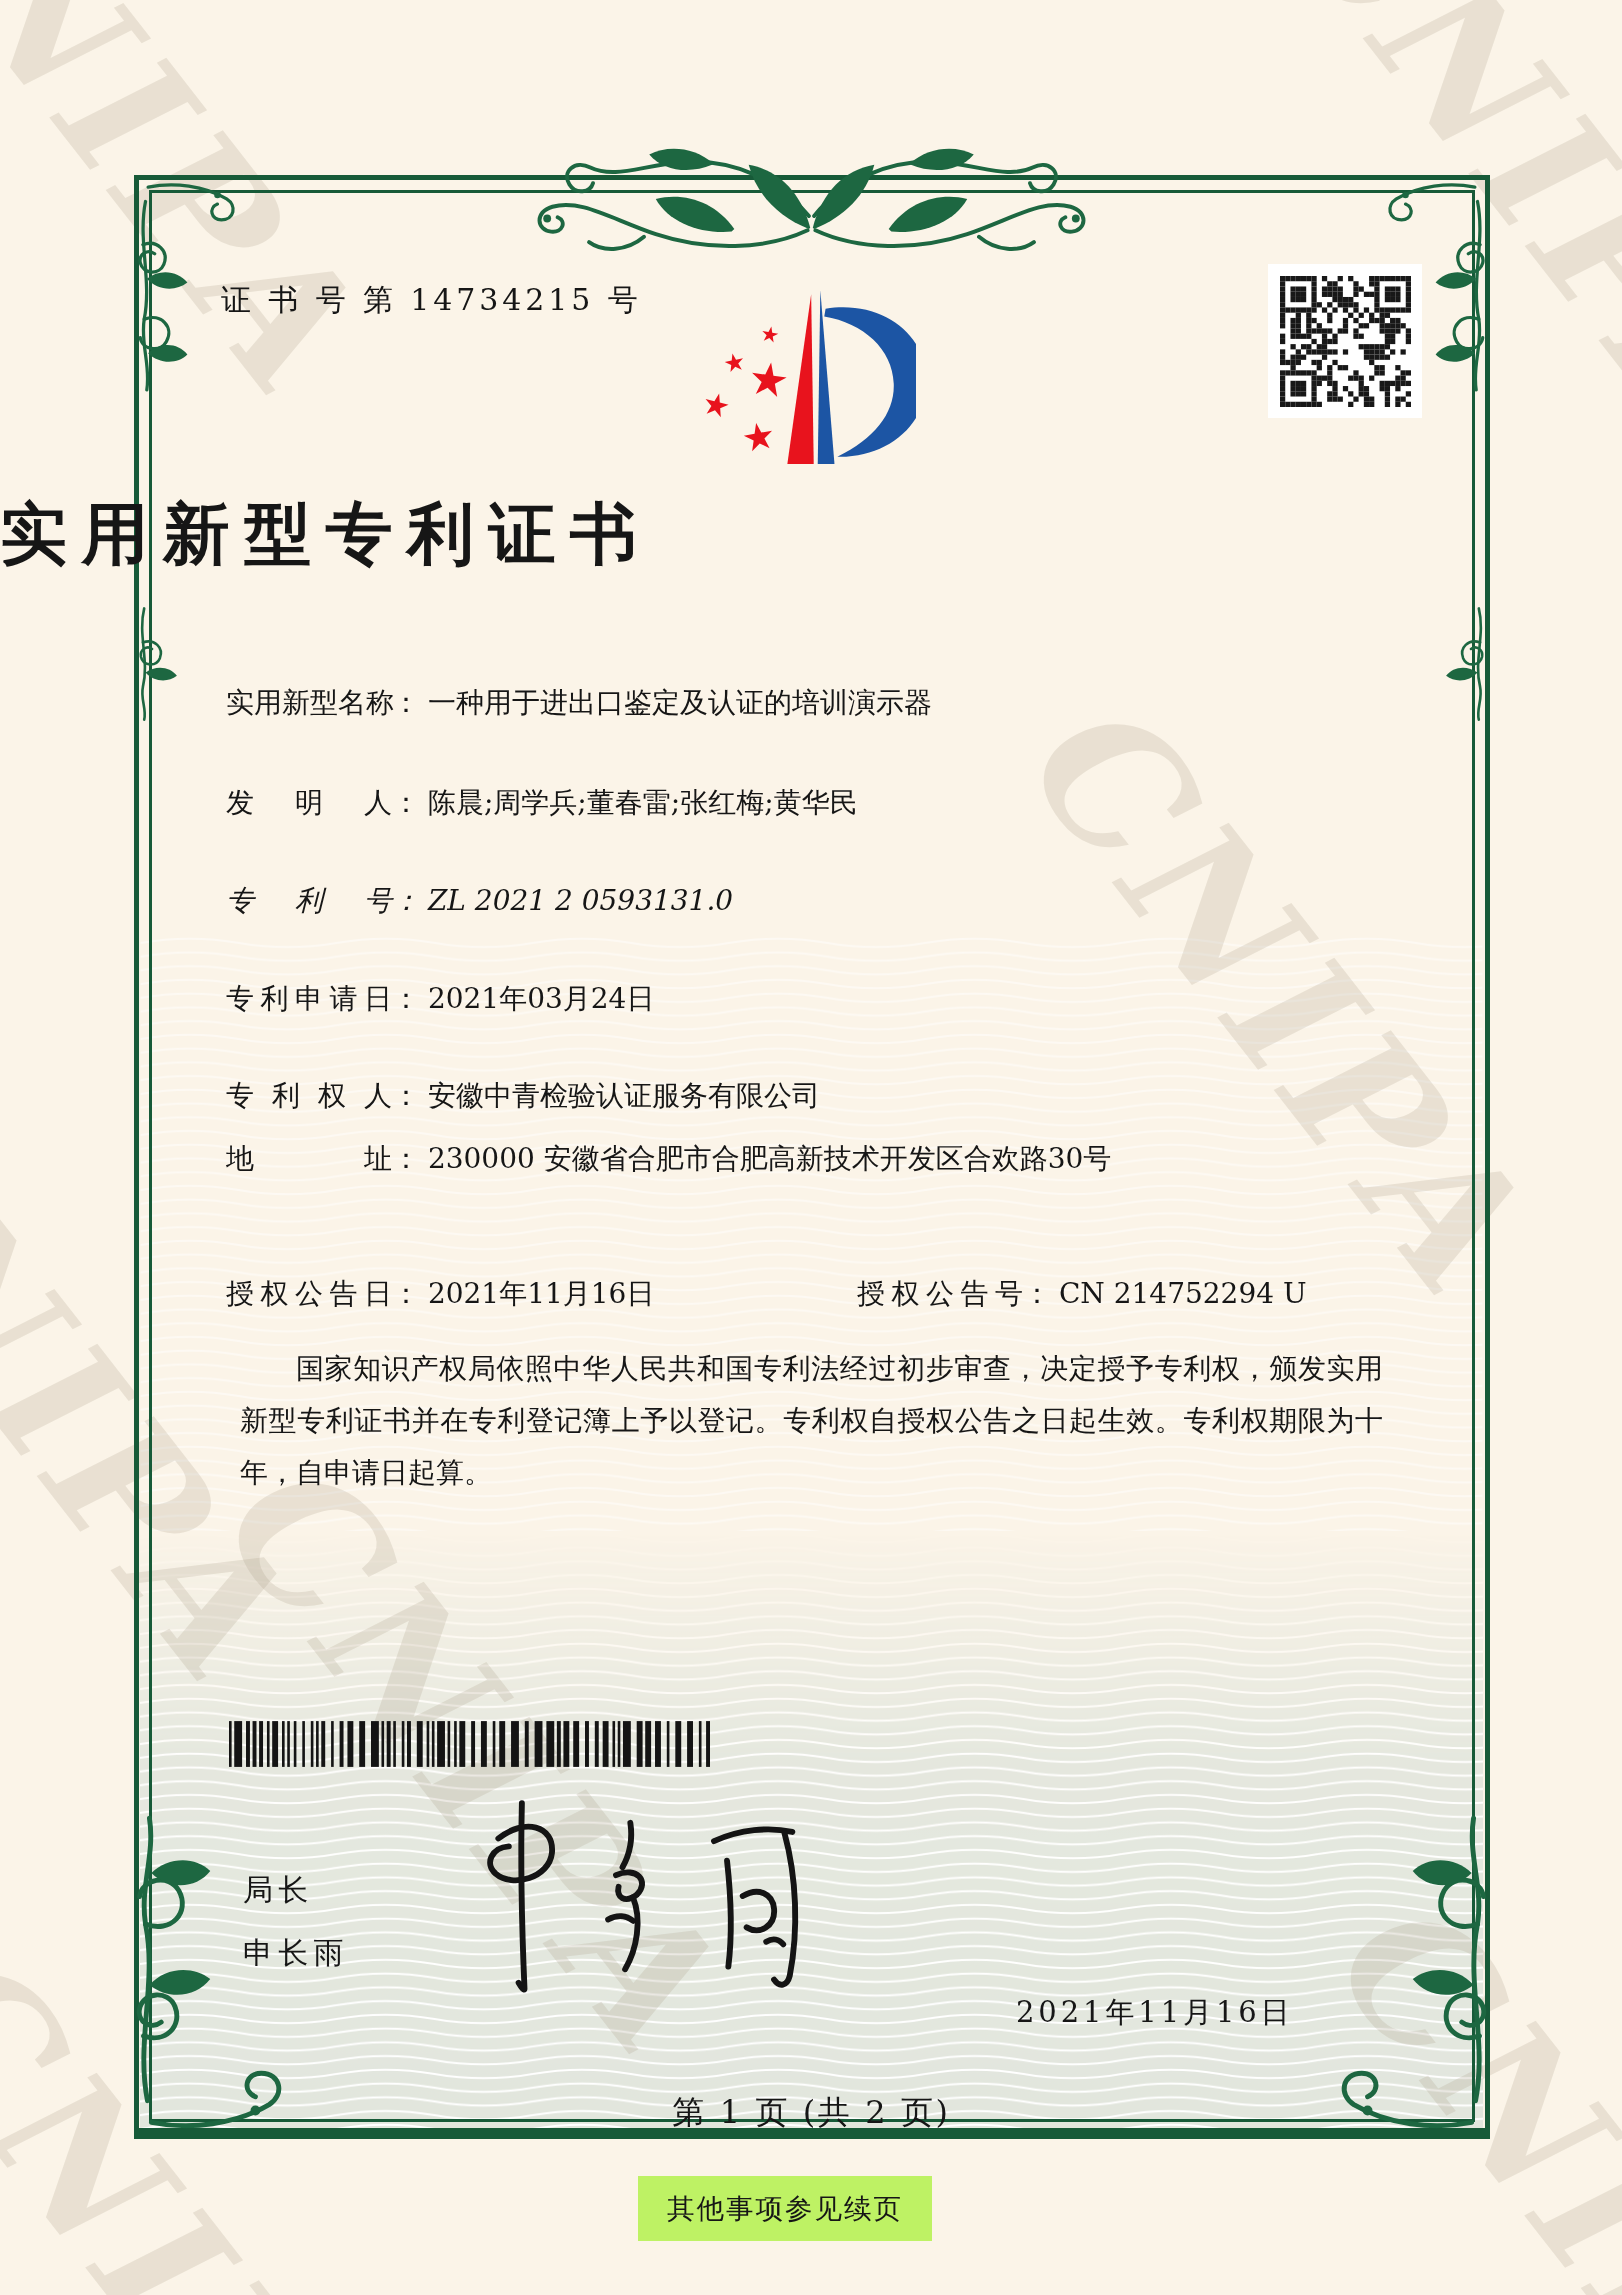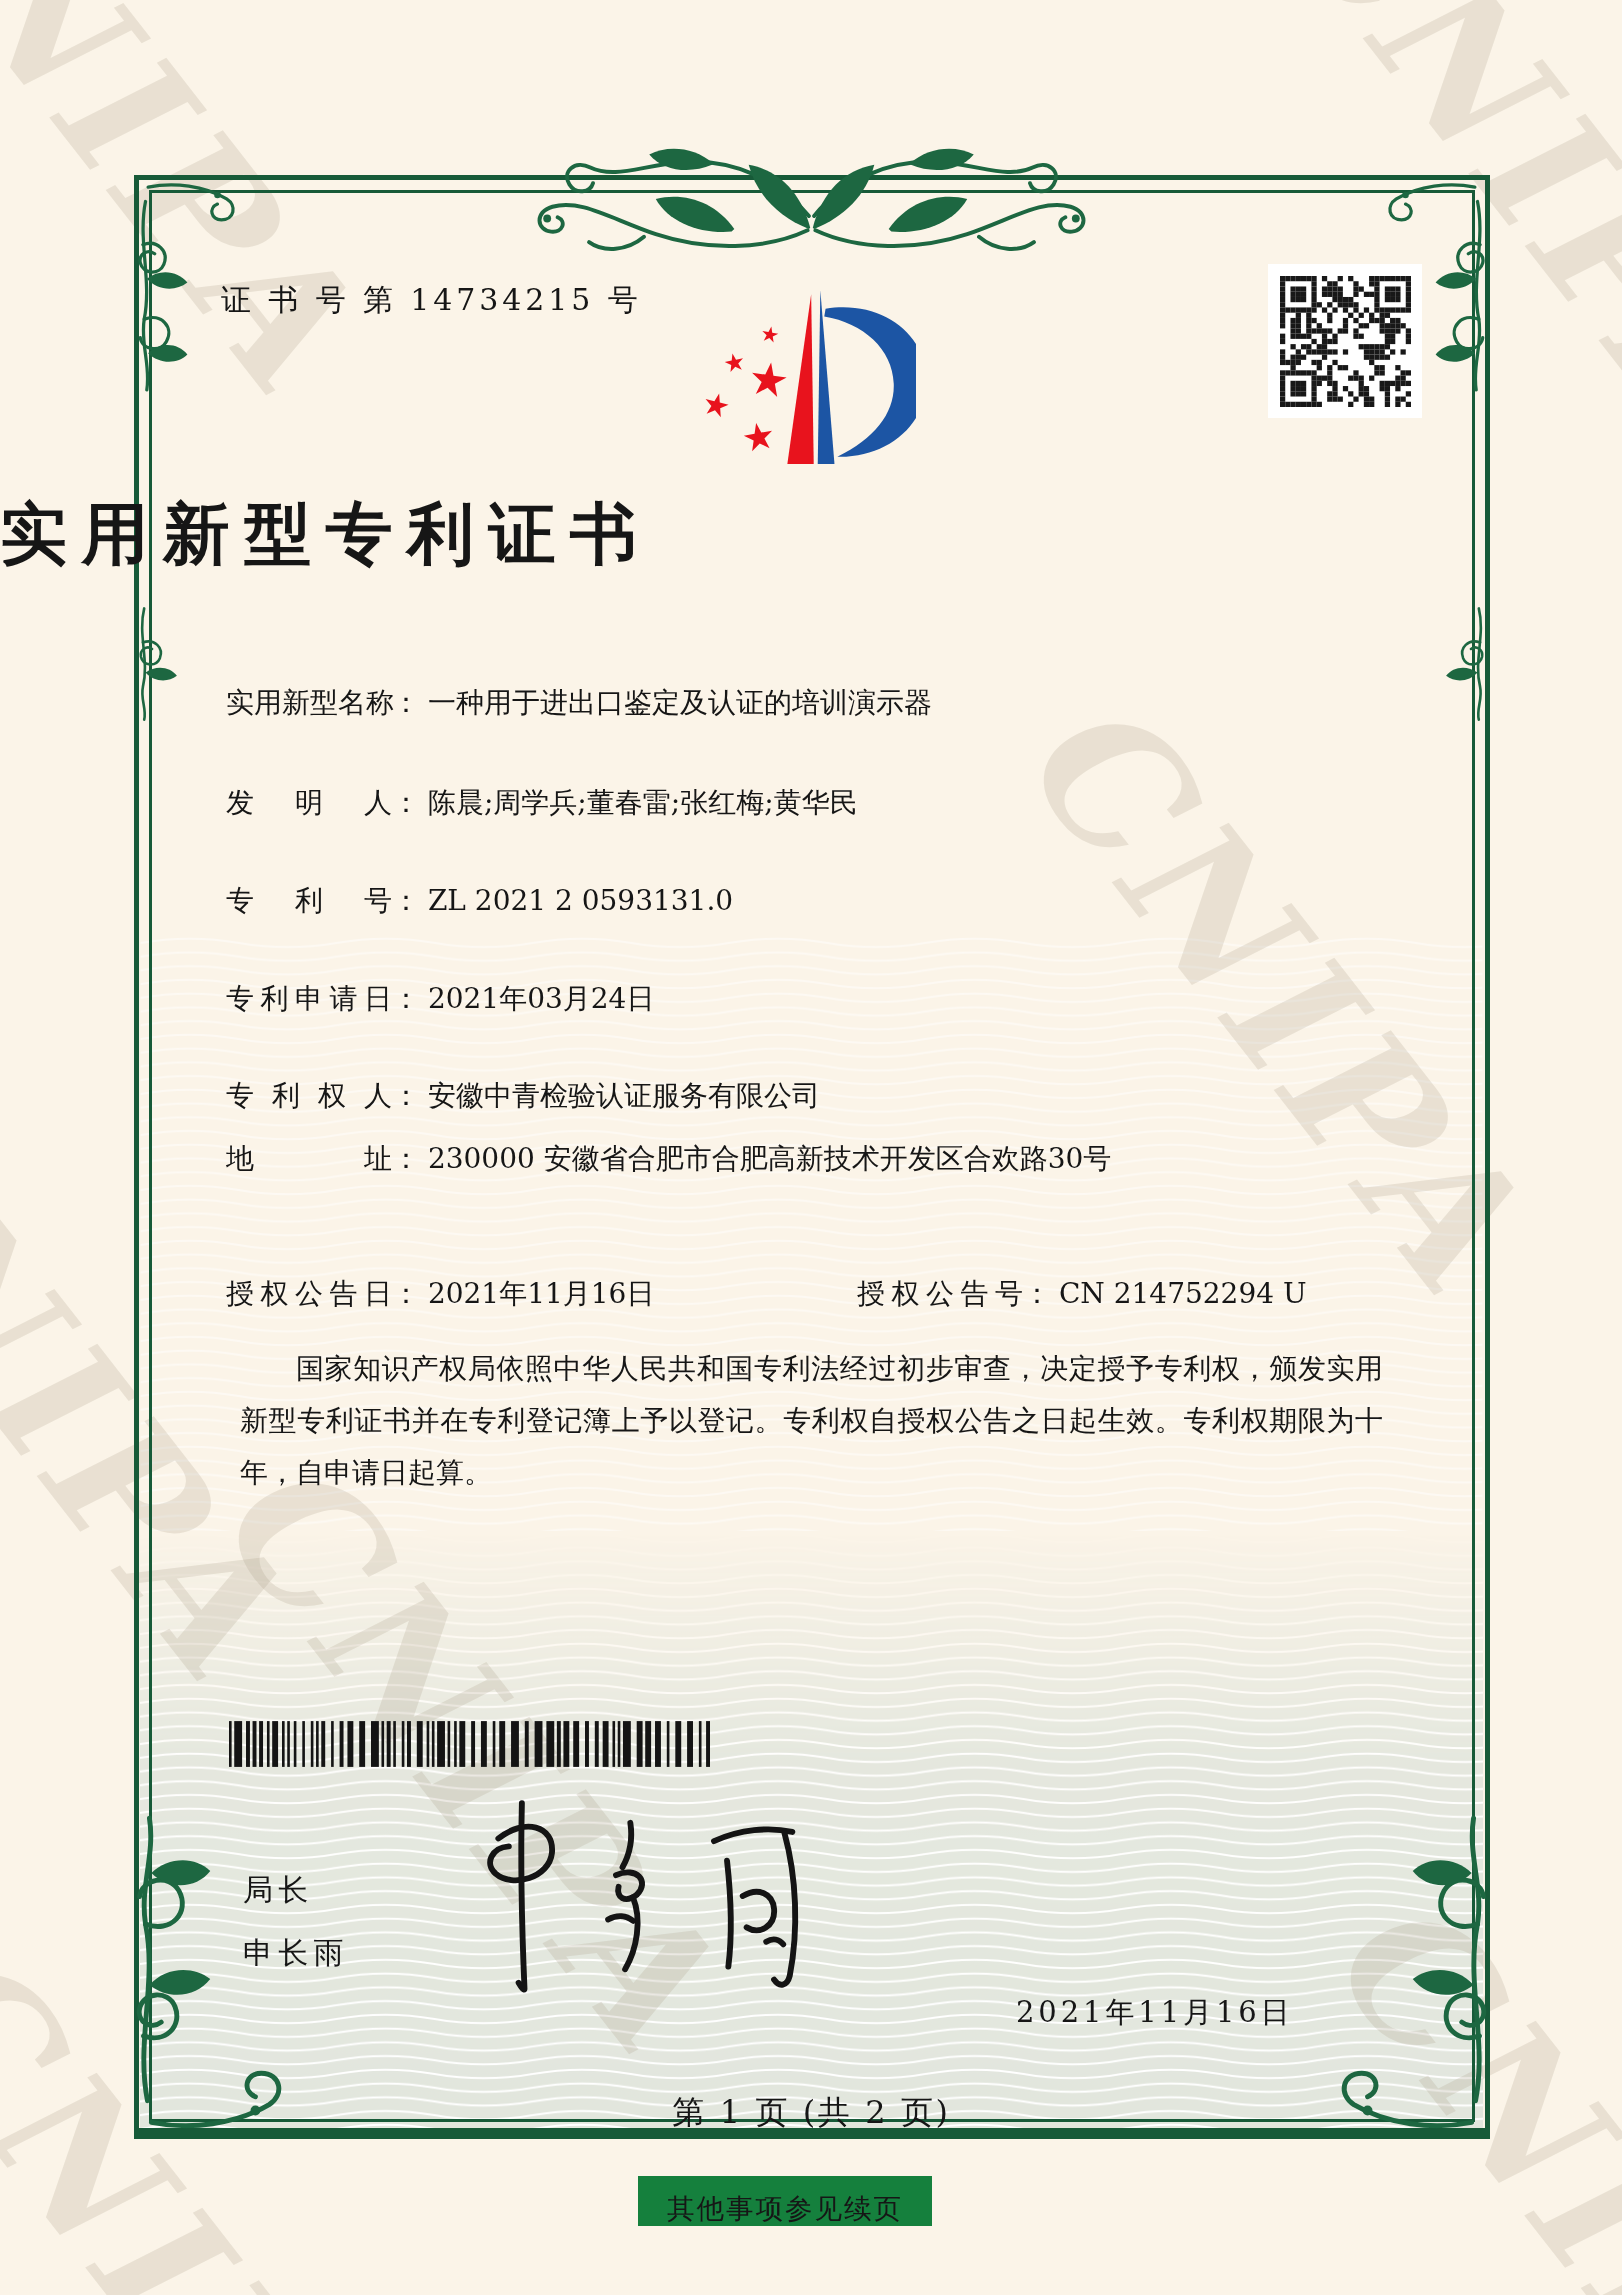--- a/index.html
+++ b/index.html
@@ -29,21 +29,21 @@
   .val{margin-left:7.9px;}
   .grant2{position:absolute;left:631px;top:0;white-space:nowrap;}
   .paras{position:absolute;left:224px;top:1327px;width:1175px;font-size:28px;line-height:52px;text-align:justify;}
   .paras p{margin:16px;text-indent:56px;}
   .barcode{left:229px;top:1721px;}
   .sig-title{left:243px;top:1870px;font-size:30px;letter-spacing:5.2px;}
   .sig-name{left:243px;top:1933px;font-size:30px;letter-spacing:5.2px;}
   .sig-script{left:400px;top:1798px;}
   .issue-date{left:1016px;top:1993px;font-size:29px;letter-spacing:3.9px;}
   .page-info{left:0;top:2091px;width:100%;text-align:center;font-size:32px;letter-spacing:2.6px;}
-  .cont-band{left:638px;top:2176px;width:294px;height:50px;background:#15803d;
+  .cont-band{left:638px;top:2176px;width:294px;height:65px;background:#bef264;
       text-align:center;line-height:65px;font-size:27.5px;letter-spacing:2px;}
 </style>
 </head>
 <body>
 
 <div class="page">
 
   <svg class="waves" style="left:140px;top:936px;" width="1343" height="595" viewBox="0 0 2052 910">
     <defs>
       <pattern id="wvA" width="300" height="21" patternUnits="userSpaceOnUse">
@@ -456,21 +456,21 @@
     </div>
 
     <div class="abs title">实用新型专利证书</div>
 
     <div class="row" style="top:784px;">
       <span class="lbl">发明人</span><span>：</span><span class="val">陈晨;周学兵;董春雷;张红梅;黄华民</span>
     </div>
     <div class="row" style="top:684px;">
       <span class="lbl">实用新型名称</span><span>：</span><span class="val">一种用于进出口鉴定及认证的培训演示器</span>
     </div>
-    <div class="row" style="top:882px;">
+    <div class="row" style="top:882px;font-style:italic;">
       <span class="lbl">专利号</span><span>：</span><span class="val">ZL 2021 2 0593131.0</span>
     </div>
     <div class="row" style="top:980px;">
       <span class="lbl">专利申请日</span><span>：</span><span class="val">2021年03月24日</span>
     </div>
     <div class="row" style="top:1077px;">
       <span class="lbl">专利权人</span><span>：</span><span class="val">安徽中青检验认证服务有限公司</span>
     </div>
     <div class="row" style="top:1140px;">
       <span class="lbl">地址</span><span>：</span><span class="val">230000 安徽省合肥市合肥高新技术开发区合欢路30号</span>

